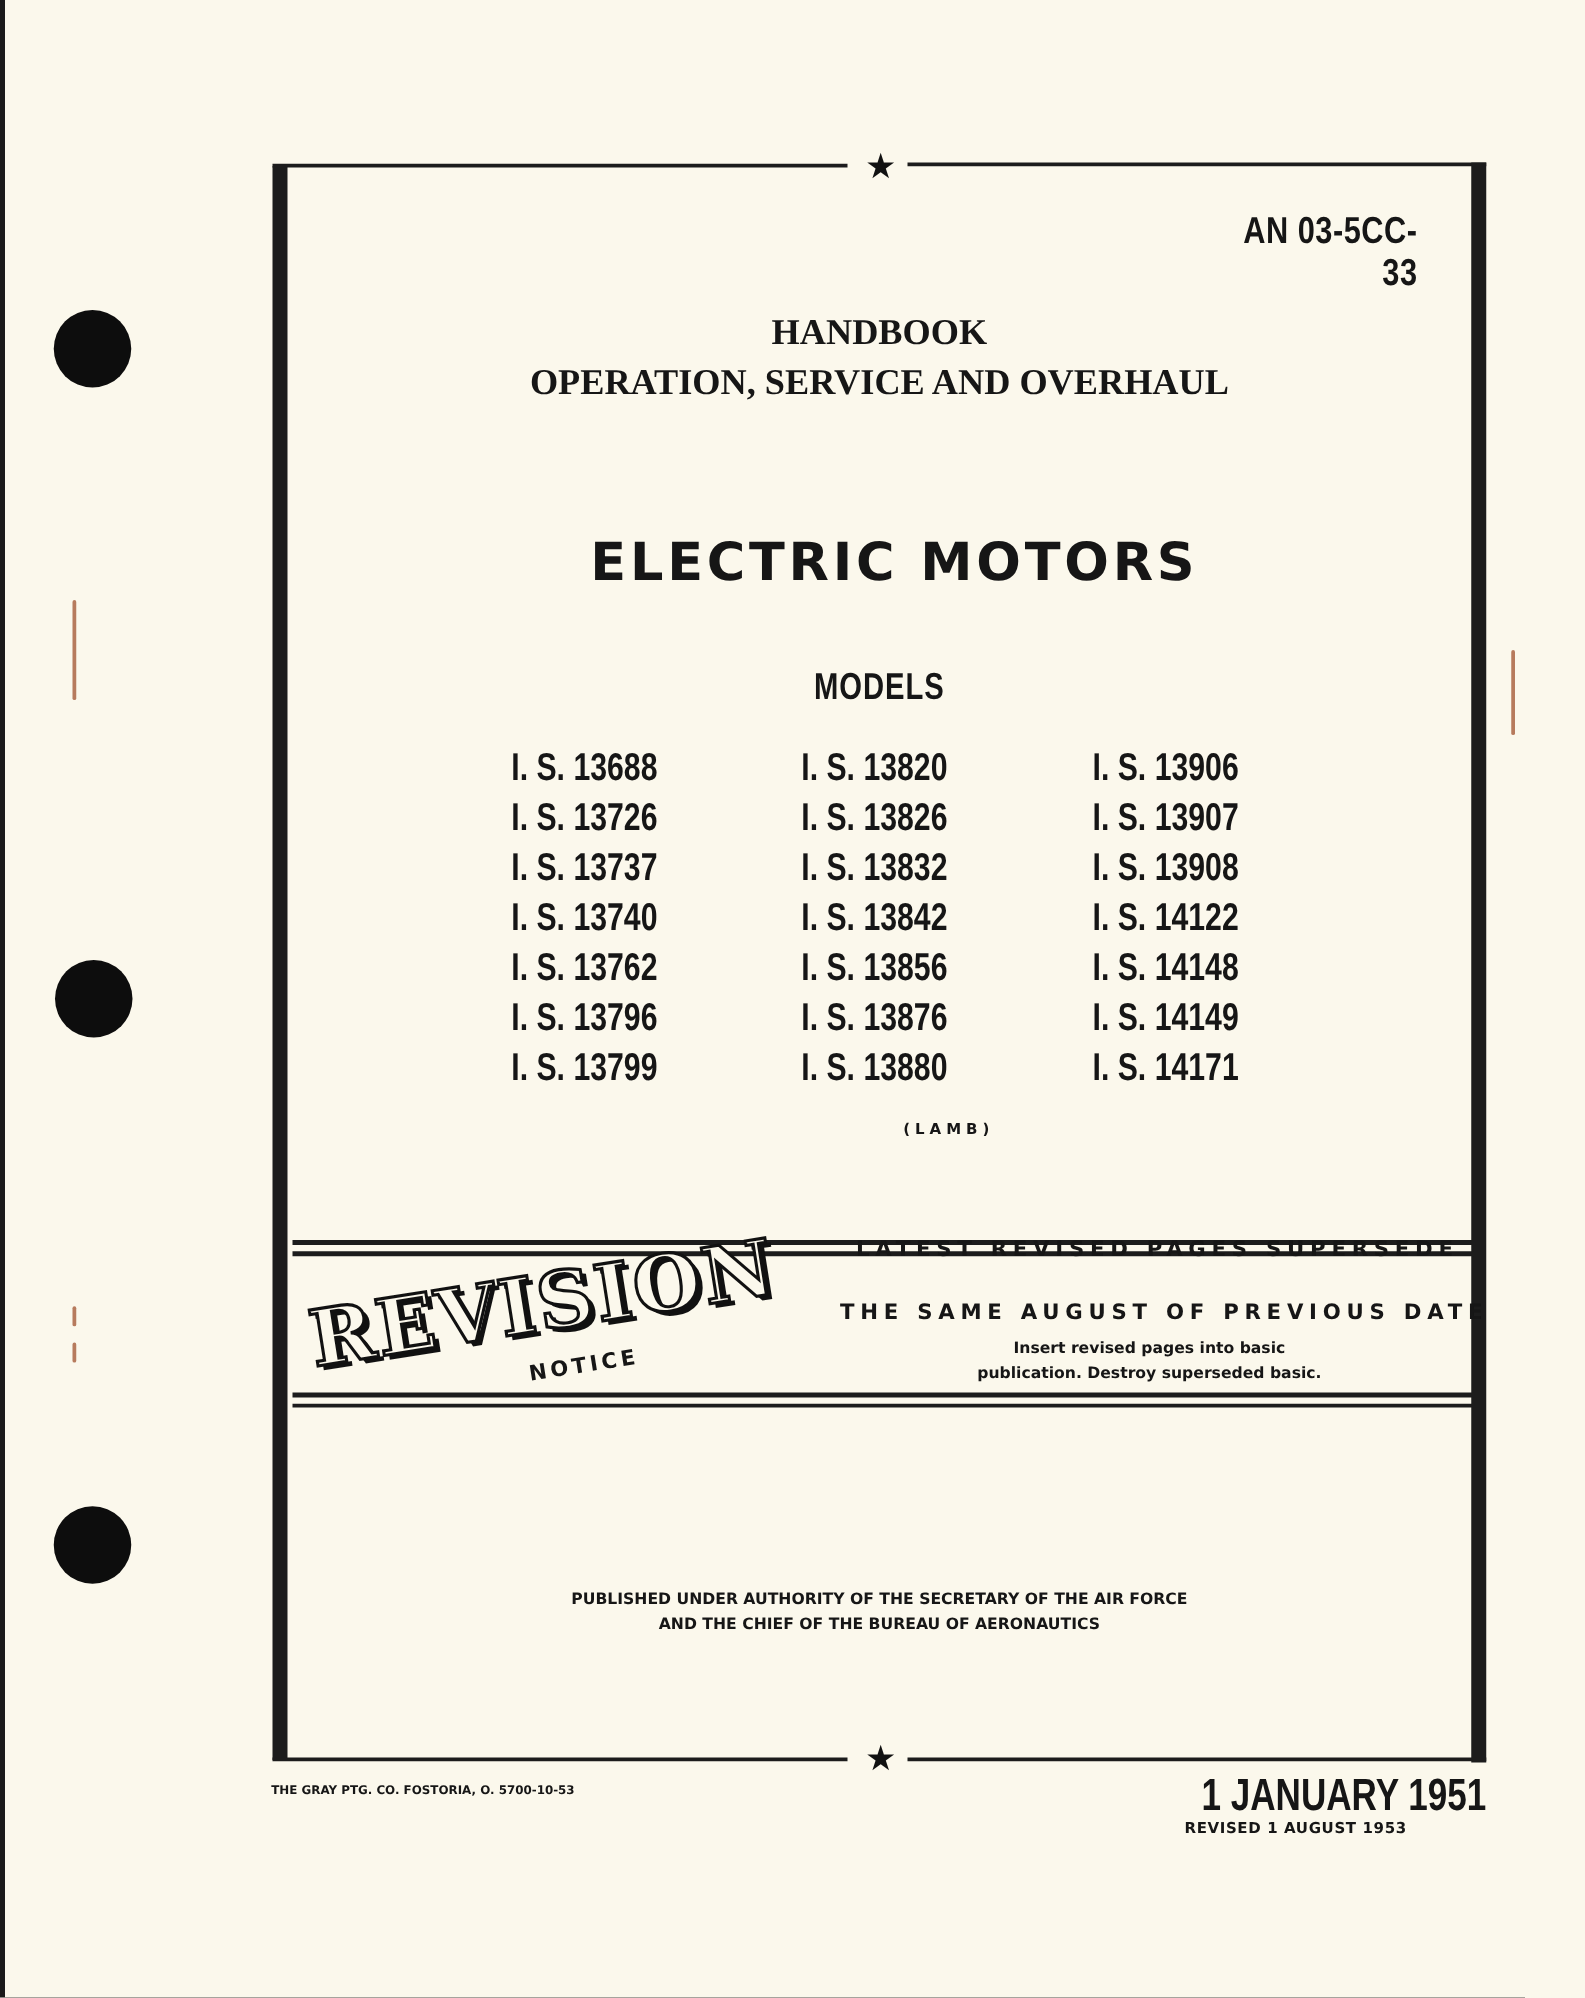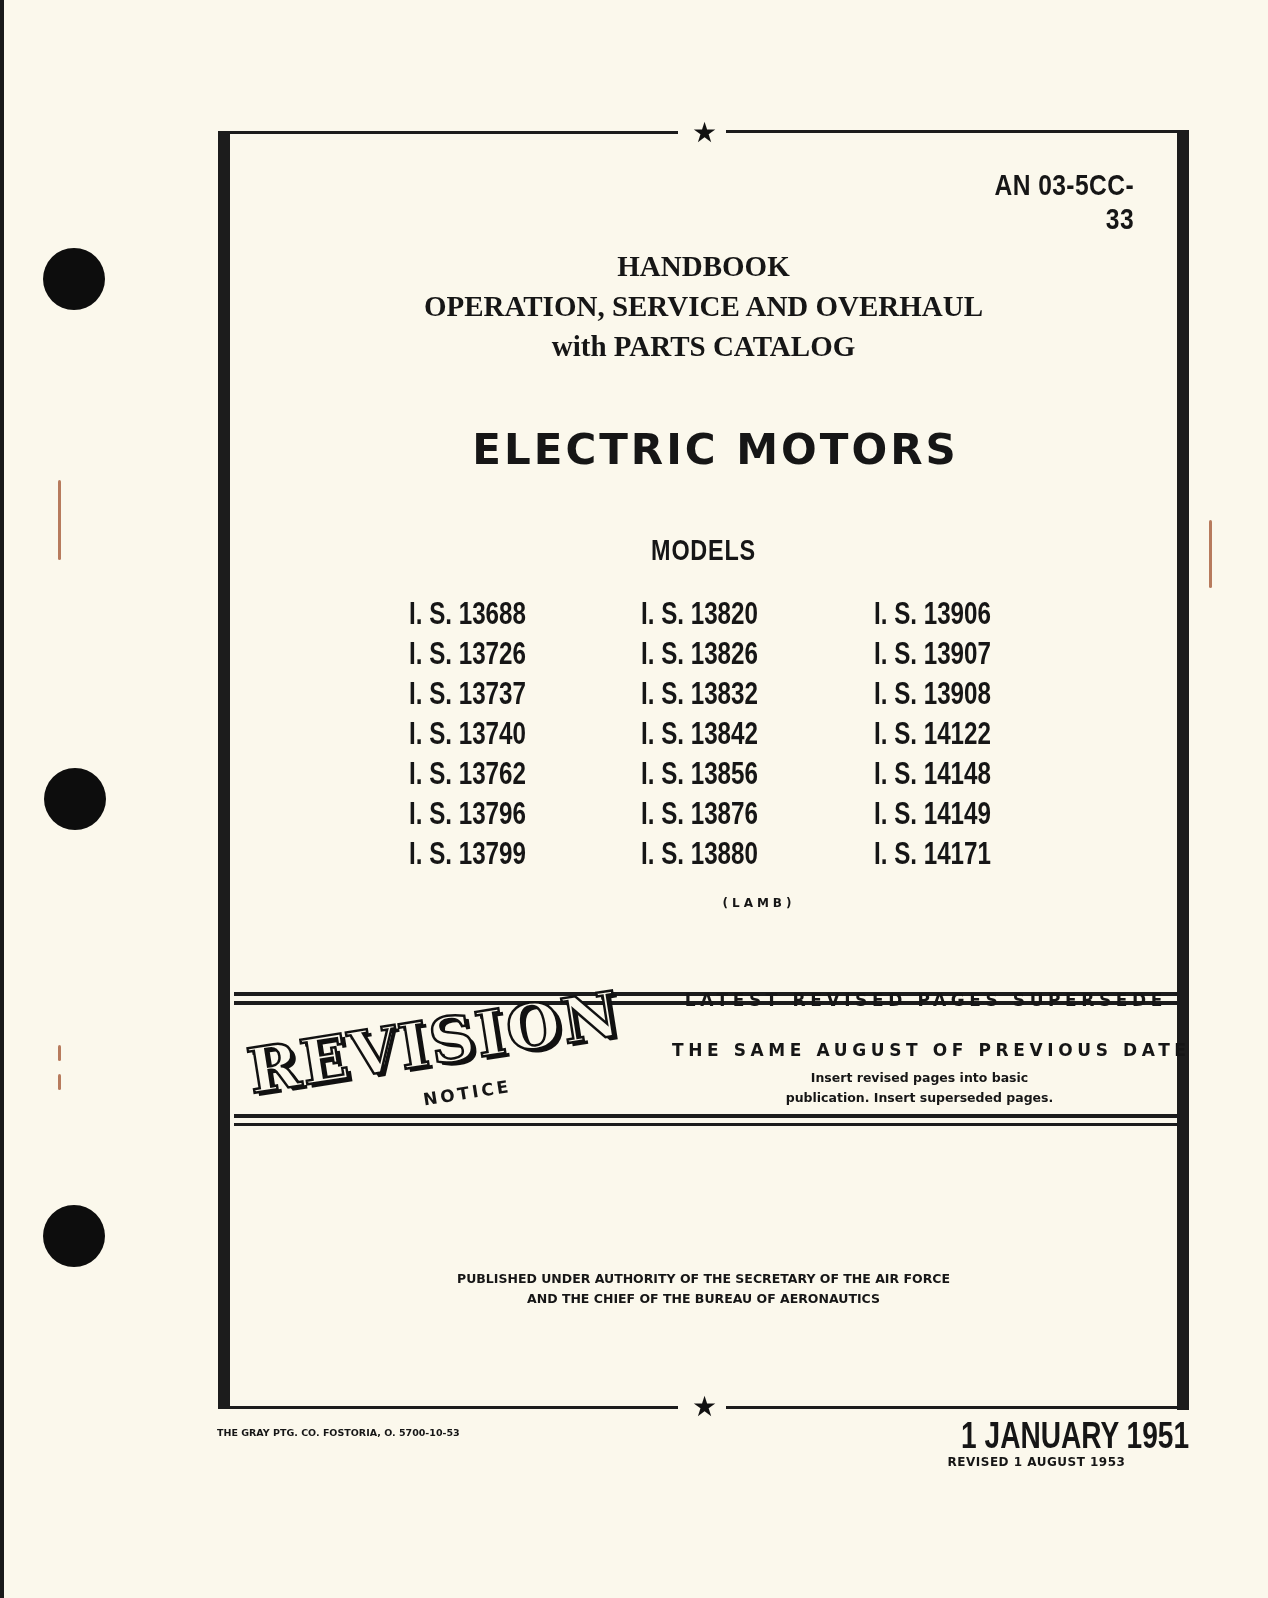--- a/index.html
+++ b/index.html
@@ -125,21 +125,20 @@
   <div class="frame-top-right" style="left:722px; top:130px; width:463px;"></div>
   <div class="frame-left"></div>
   <div class="frame-right"></div>
   <div class="frame-bot-left" style="left:214px; top:1406px; width:460px;"></div>
   <div class="star" style="left:688px; top:1393px;">★</div>
   <div class="frame-bot-right" style="left:722px; top:1406px; width:463px;"></div>
 
   <div class="doc-number">AN 03-5CC-33</div>
   <div class="title-block t2">OPERATION, SERVICE AND OVERHAUL</div>
   <div class="title-block t1">HANDBOOK</div>
-  <div class="title-block t3">with PARTS CATALOG</div>
   <div class="main-title">ELECTRIC MOTORS</div>
 
   <div class="models-label">MODELS</div>
   <div class="models-col" style="left:405px;">
     <div class="model-item">I. S. 13688</div>
     <div class="model-item">I. S. 13726</div>
     <div class="model-item">I. S. 13737</div>
     <div class="model-item">I. S. 13740</div>
     <div class="model-item">I. S. 13762</div>
     <div class="model-item">I. S. 13796</div>
@@ -168,21 +167,21 @@
   <div>
     <div class="band-line" style="left:230px; top:992px; width:945px; height:4px;"></div>
     <div class="band-line" style="left:230px; top:1001px; width:945px; height:4px;"></div>
     <div class="band-line" style="left:230px; top:1114px; width:945px; height:4px;"></div>
     <div class="band-line" style="left:230px; top:1123px; width:945px; height:3px;"></div>
     <div class="revision-word">REVISION</div>
     <div class="notice-word">NOTICE</div>
     <div class="supersede sup1">LATEST REVISED PAGES SUPERSEDE</div>
     <div class="supersede sup2">THE SAME AUGUST OF PREVIOUS DATE</div>
     <div class="insert ins1">Insert revised pages into basic</div>
-    <div class="insert ins2">publication. Insert superseded pages.</div>
+    <div class="insert ins2">publication. Destroy superseded basic.</div>
   </div>
 
   <div class="published pub2">AND THE CHIEF OF THE BUREAU OF AERONAUTICS</div>
   <div class="published pub1">PUBLISHED UNDER AUTHORITY OF THE SECRETARY OF THE AIR FORCE</div>
 
   <div class="printer">THE GRAY PTG. CO. FOSTORIA, O. 5700-10-53</div>
   <div class="date-main">1 JANUARY 1951</div>
   <div class="date-rev">REVISED 1 AUGUST 1953</div>
 </div>
 

